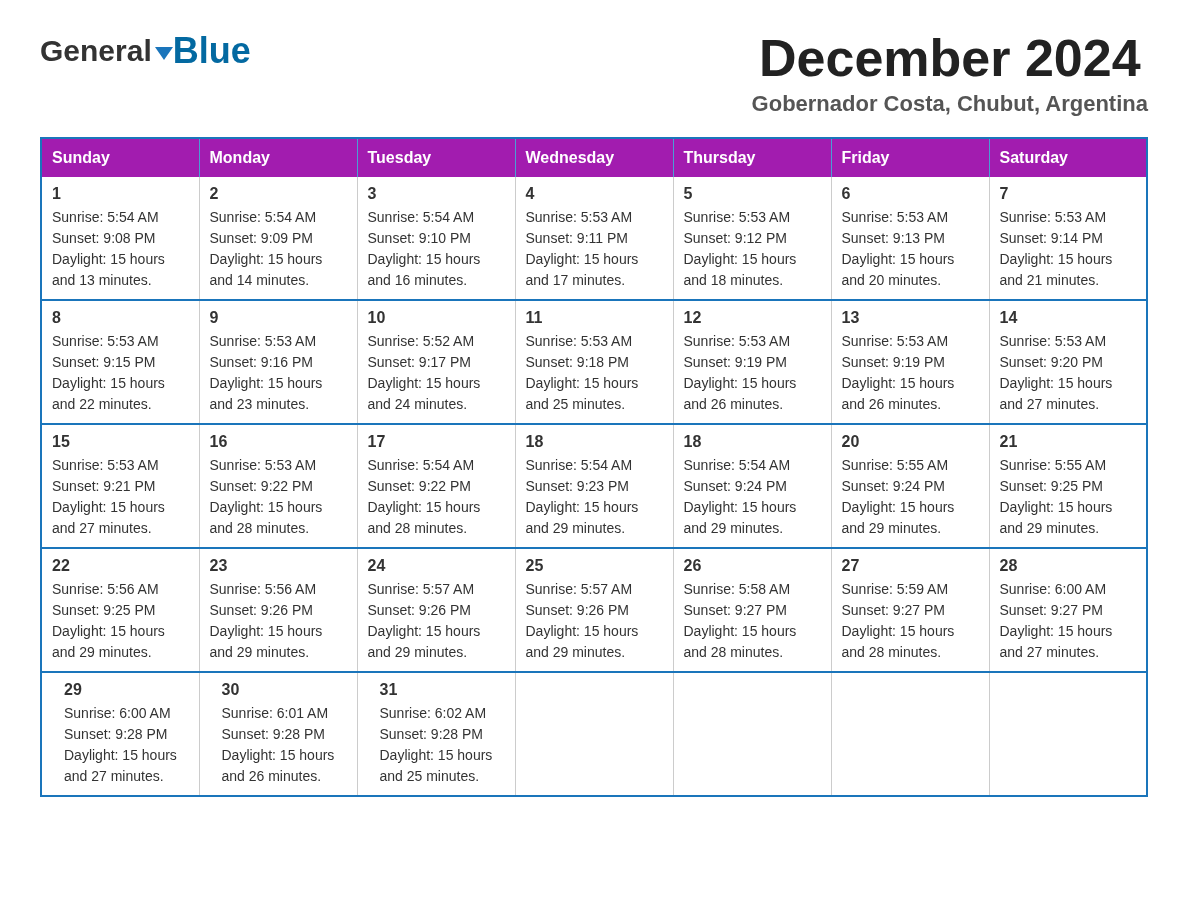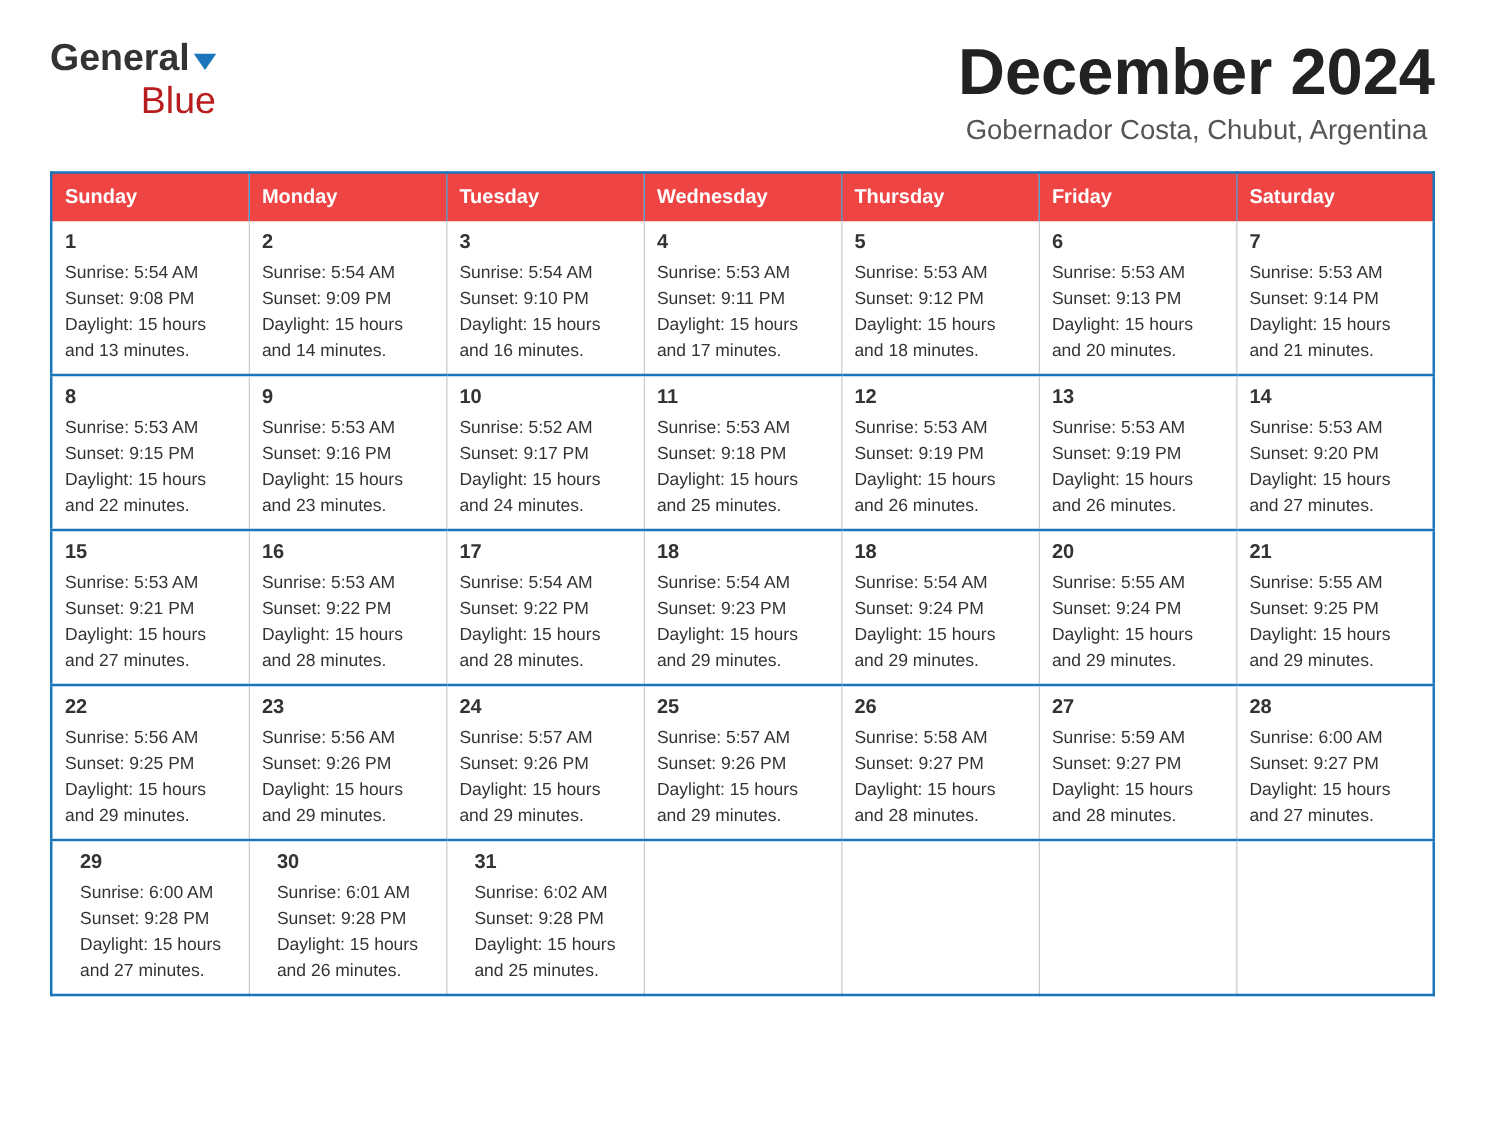--- a/index.html
+++ b/index.html
@@ -11,48 +11,49 @@
       min-height: 918px;
     }
     .header-section {
       display: flex;
       justify-content: space-between;
       align-items: flex-start;
       margin-bottom: 20px;
     }
     .logo-area {
       display: flex;
-      flex-direction: column;
-      align-items: flex-end;
+      flex-direction: row;
+      align-items: center;
     }
     .logo-line {
       display: flex;
       align-items: center;
     }
     .title-area {
       text-align: center;
     }
     .main-title {
       font-size: 52px;
       font-weight: bold;
       color: #222;
       line-height: 1.1;
     }
     .subtitle {
       font-size: 22px;
       color: #555;
       margin-top: 4px;
+      font-weight: bold;
     }
     .calendar-table {
       width: 100%;
       border-collapse: collapse;
       border: 2px solid #1a75bb;
     }
     .calendar-table th {
-      background-color: #ef4444;
+      background-color: #a21caf;
       color: #fff;
       font-size: 16px;
       font-weight: bold;
       padding: 10px 10px;
       text-align: left;
       border-right: 1px solid #4a9fd4;
     }
     .calendar-table th:last-child { border-right: none; }
     .calendar-table td {
       vertical-align: top;
@@ -82,21 +83,21 @@
 </head>
 <body>
 
 <div class="header-section">
   <div class="logo-area">
     <div class="logo-line">
       <span style="font-size:30px;font-weight:bold;color:#333;">General</span>
       <span style="display:inline-block;width:0;height:0;border-left:9px solid transparent;border-right:9px solid transparent;border-top:13px solid #1a75bb;margin-left:3px;margin-top:4px;"></span>
     </div>
     <div>
-      <span style="font-size:30px;font-weight:normal;color:#b91c1c;">Blue</span>
+      <span style="font-size:36px;font-weight:bold;color:#0369a1;">Blue</span>
     </div>
   </div>
   <div class="title-area">
     <div class="main-title">December 2024</div>
     <div class="subtitle">Gobernador Costa, Chubut, Argentina</div>
   </div>
 </div>
 
 <table class="calendar-table">
   <thead>

